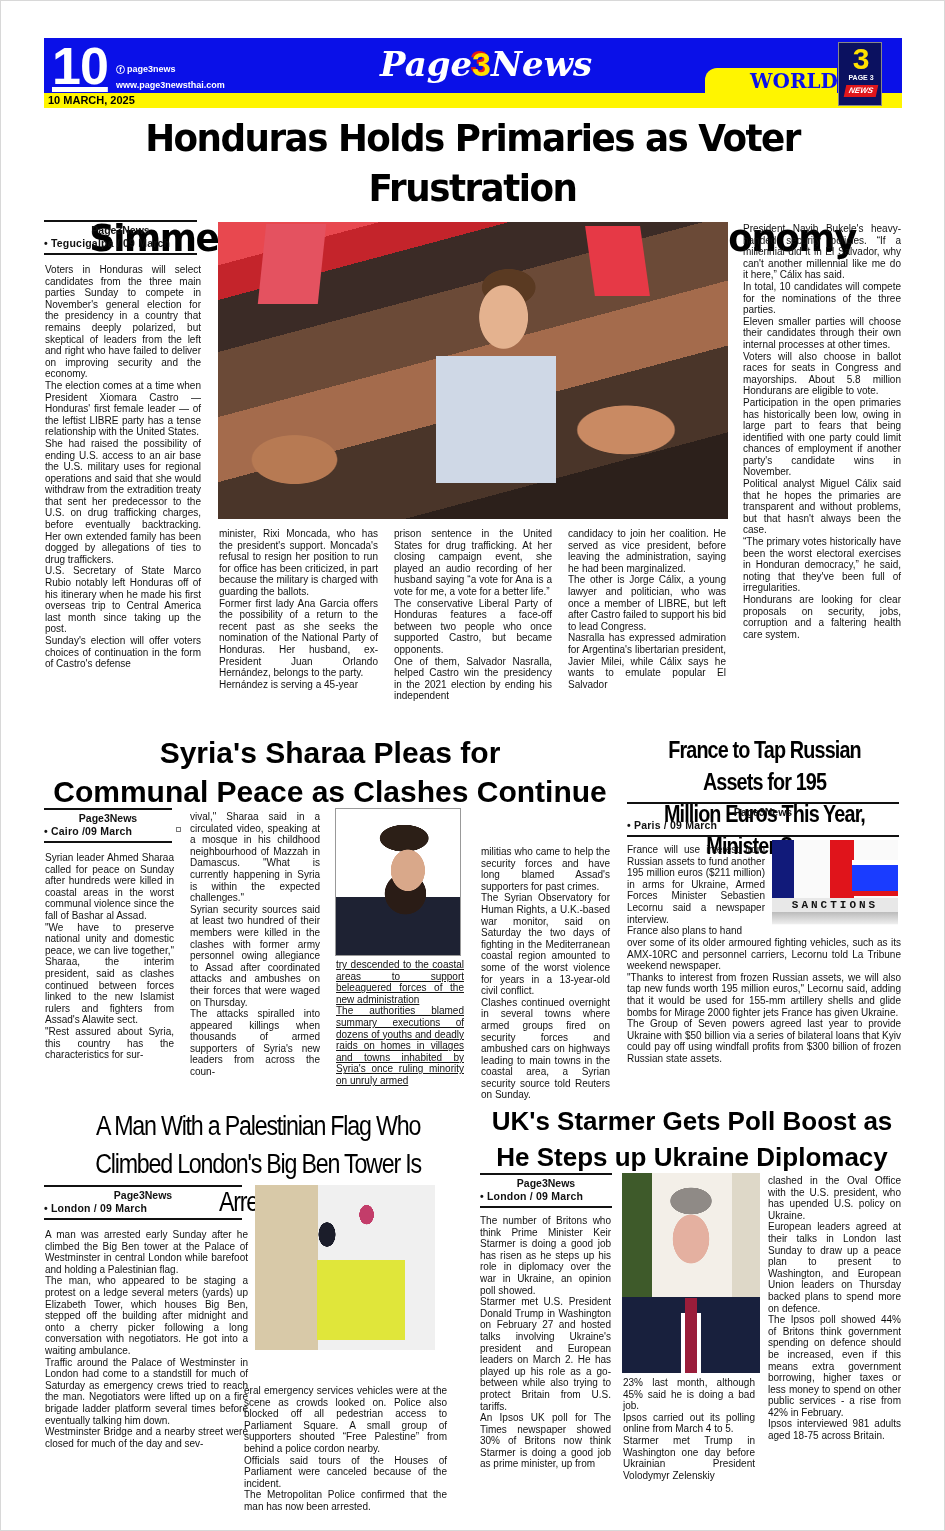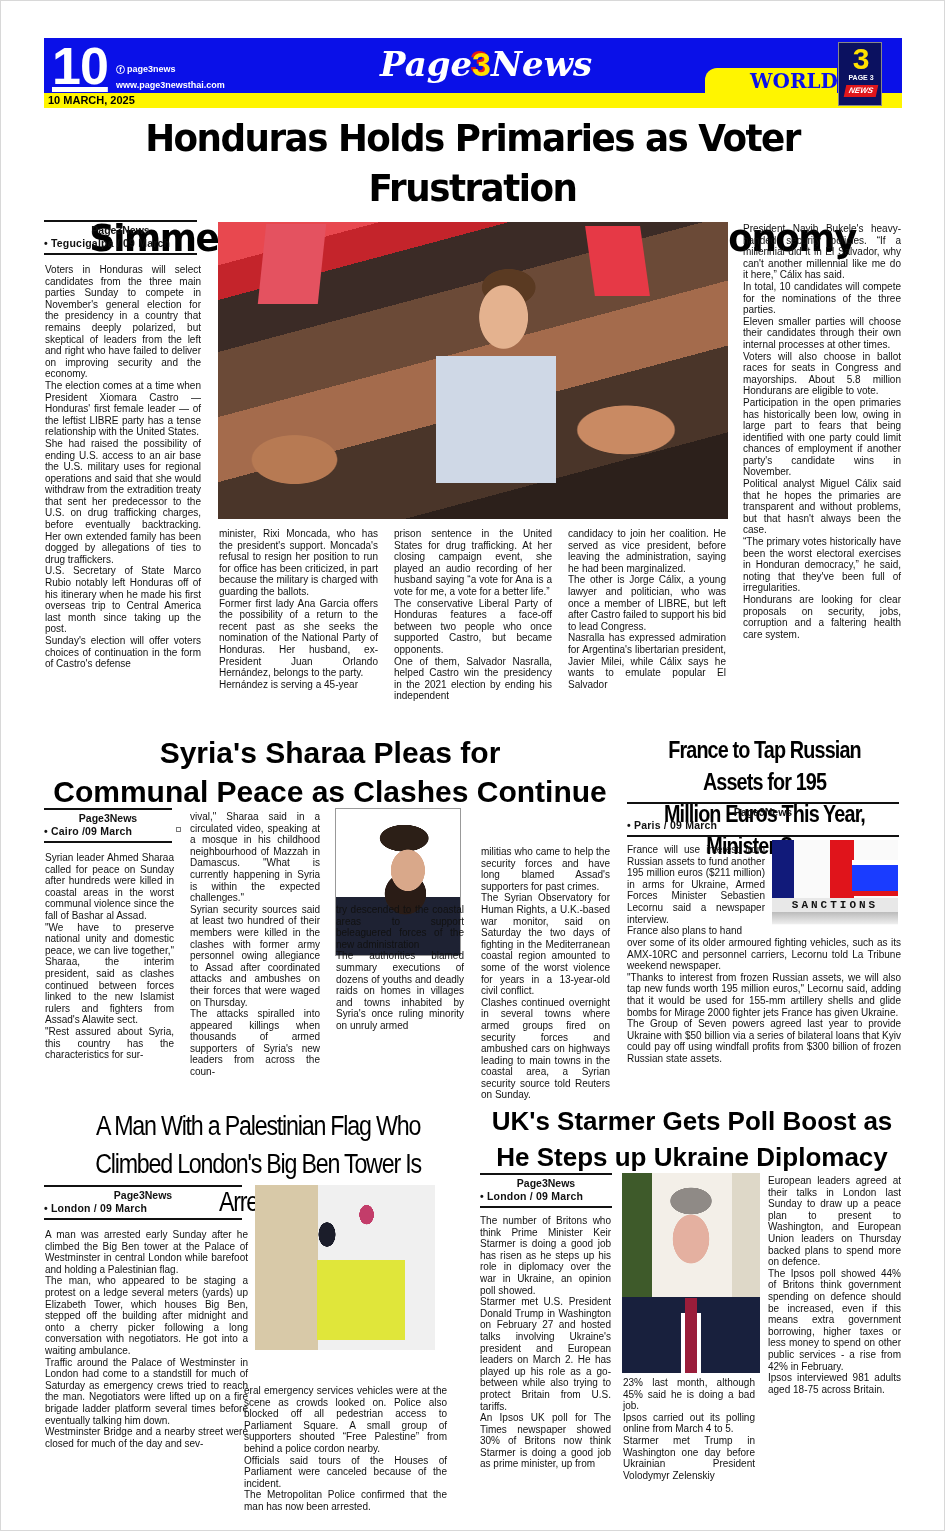--- a/index.html
+++ b/index.html
@@ -164,21 +164,21 @@
   <p>Syrian leader Ahmed Sharaa called for peace on Sunday after hundreds were killed in coastal areas in the worst communal violence since the fall of Bashar al Assad.</p>
   <p>"We have to preserve national unity and domestic peace, we can live together," Sharaa, the interim president, said as clashes continued between forces linked to the new Islamist rulers and fighters from Assad's Alawite sect.</p>
   <p>"Rest assured about Syria, this country has the characteristics for sur-</p>
 </div>
 <div class="abs col" style="left:190px;top:811px;width:130px;">
   <p>vival," Sharaa said in a circulated video, speaking at a mosque in his childhood neighbourhood of Mazzah in Damascus. "What is currently happening in Syria is within the expected challenges."</p>
   <p>Syrian security sources said at least two hundred of their members were killed in the clashes with former army personnel owing allegiance to Assad after coordinated attacks and ambushes on their forces that were waged on Thursday.</p>
   <p>The attacks spiralled into appeared killings when thousands of armed supporters of Syria's new leaders from across the coun-</p>
 </div>
 <div class="abs img photo-sharaa"></div>
-<div class="abs col" style="left:336px;top:904px;width:128px;">
+<div class="abs col" style="left:336px;top:959px;width:128px;text-decoration:underline;">
   <p>try descended to the coastal areas to support beleaguered forces of the new administration</p>
   <p>The authorities blamed summary executions of dozens of youths and deadly raids on homes in villages and towns inhabited by Syria's once ruling minority on unruly armed</p>
 </div>
 <div class="abs col" style="left:481px;top:811px;width:129px;margin-top:35px;">
   <p>militias who came to help the security forces and have long blamed Assad's supporters for past crimes.</p>
   <p>The Syrian Observatory for Human Rights, a U.K.-based war monitor, said on Saturday the two days of fighting in the Mediterranean coastal region amounted to some of the worst violence for years in a 13-year-old civil conflict.</p>
   <p>Clashes continued overnight in several towns where armed groups fired on security forces and ambushed cars on highways leading to main towns in the coastal area, a Syrian security source told Reuters on Sunday.</p>
 </div>
 
 <div class="abs headline h-france">
@@ -240,16 +240,17 @@
   <p>An Ipsos UK poll for The Times newspaper showed 30% of Britons now think Starmer is doing a good job as prime minister, up from</p>
 </div>
 <div class="abs img photo-starmer"></div>
 <div class="abs tie"></div>
 <div class="abs col" style="left:623px;top:1377px;width:132px;">
   <p>23% last month, although 45% said he is doing a bad job.</p>
   <p>Ipsos carried out its polling online from March 4 to 5.</p>
   <p>Starmer met Trump in Washington one day before Ukrainian President Volodymyr Zelenskiy</p>
 </div>
 <div class="abs col" style="left:768px;top:1175px;width:133px;">
+  <p>clashed in the Oval Office with the U.S. president, who has upended U.S. policy on Ukraine.</p>
   <p>European leaders agreed at their talks in London last Sunday to draw up a peace plan to present to Washington, and European Union leaders on Thursday backed plans to spend more on defence.</p>
   <p>The Ipsos poll showed 44% of Britons think government spending on defence should be increased, even if this means extra government borrowing, higher taxes or less money to spend on other public services - a rise from 42% in February.</p>
   <p>Ipsos interviewed 981 adults aged 18-75 across Britain.</p>
 </div>
 
 </body></html>

